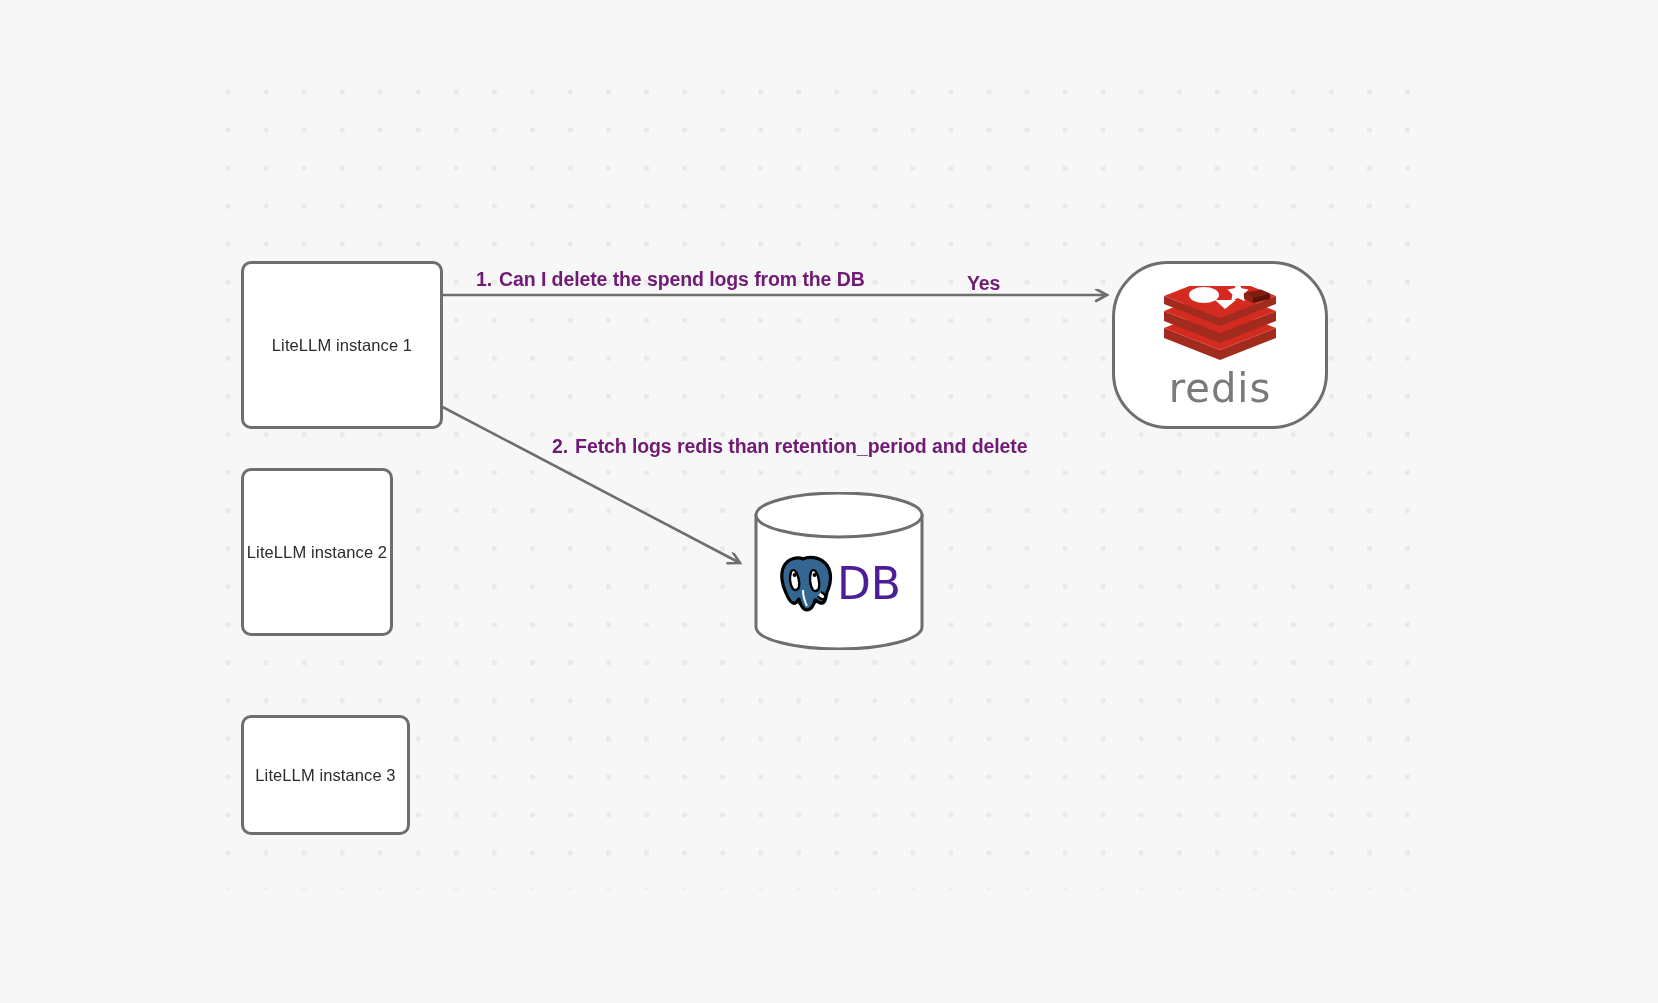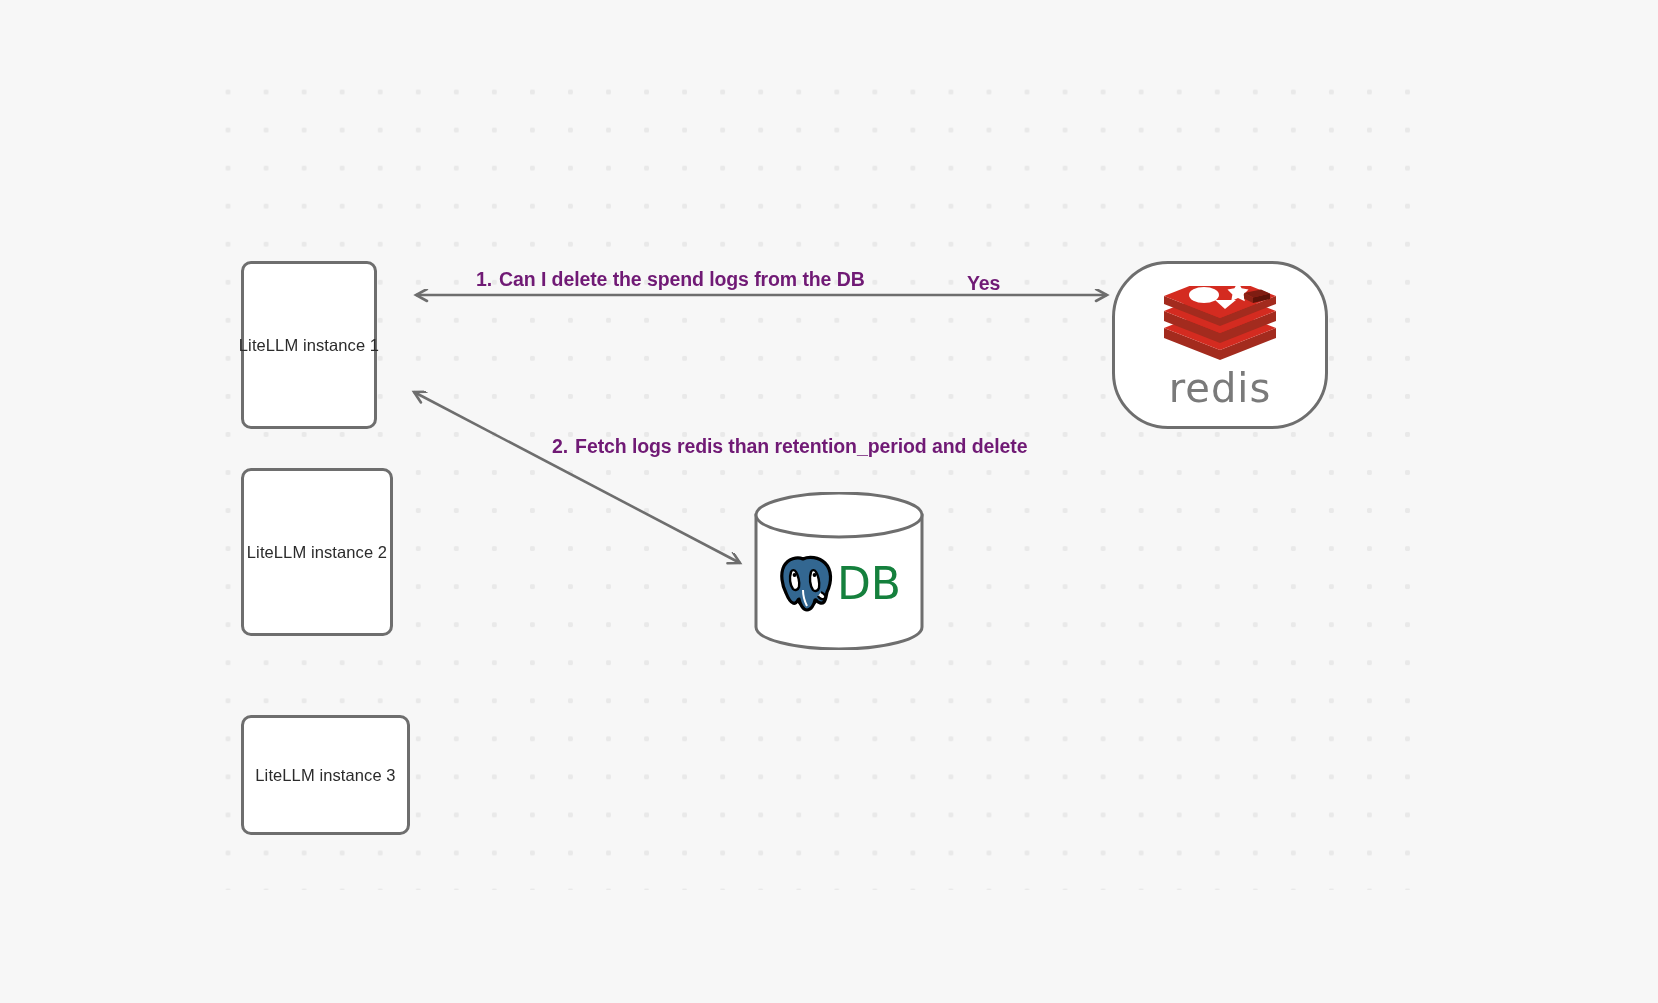--- a/index.html
+++ b/index.html
@@ -51,21 +51,21 @@
     align-items: center;
     justify-content: center;
   }
   .node-label {
     font-size: 16.5px;
     color: #2b2b2b;
     font-family: "Liberation Sans", sans-serif;
     letter-spacing: 0.1px;
     white-space: nowrap;
   }
-  #node-litellm-1 { left: 241px; top: 261px; width: 136px; height: 168px; }
+  #node-litellm-1 { left: 241px; top: 261px; width: 202px; height: 168px; }
   #node-litellm-2 { left: 241px; top: 468px; width: 152px; height: 168px; }
   #node-litellm-3 { left: 241px; top: 715px; width: 169px; height: 120px; }
 
   
   #node-redis {
     position: absolute;
     left: 1112px;
     top: 261px;
     width: 216px;
     height: 168px;
@@ -114,21 +114,21 @@
     justify-content: center;
   }
   #db-inner {
     display: flex;
     align-items: center;
     justify-content: center;
     margin-top: 26px;
   }
   #db-text {
     font-size: 44px;
-    color: #15803d;
+    color: #4c1d95;
     font-family: "DejaVu Sans", sans-serif;
     font-weight: 400;
     line-height: 1;
     margin-left: -4px;
   }
 
   
   .edge-label {
     position: absolute;
     font-family: "Liberation Sans", sans-serif;

